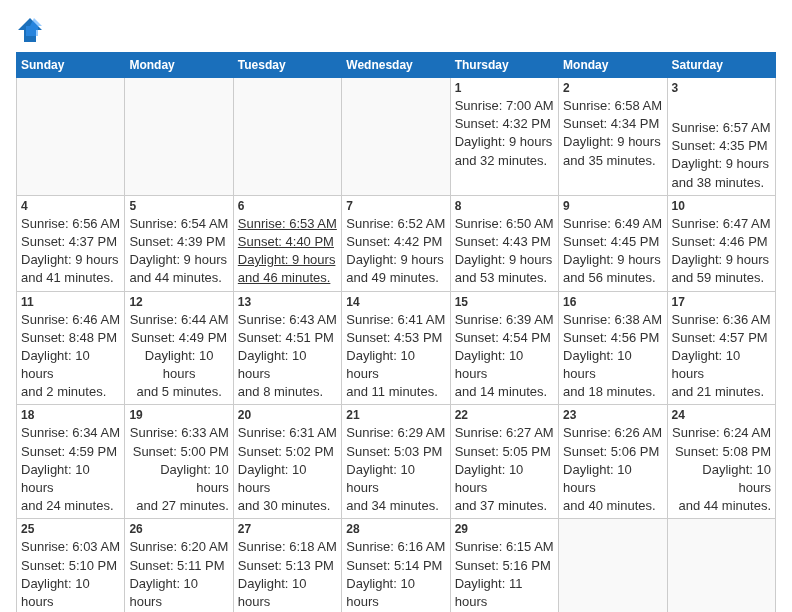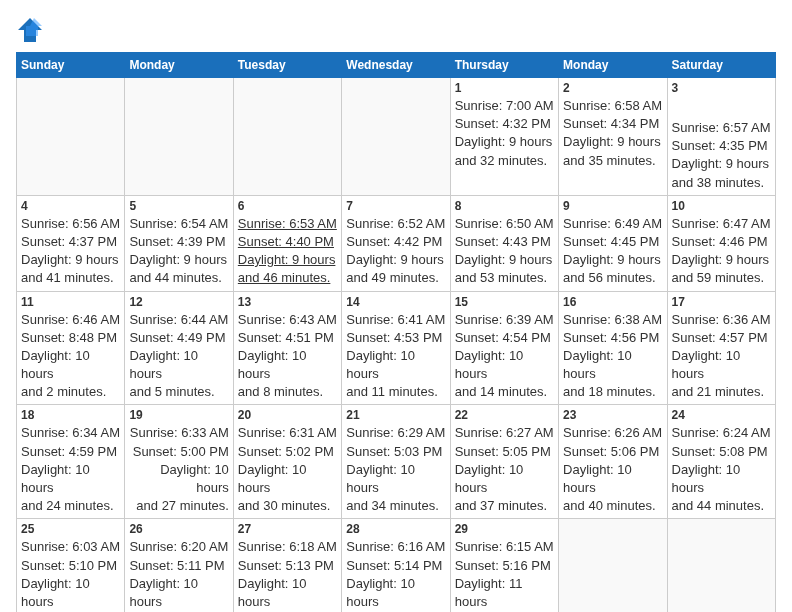--- a/index.html
+++ b/index.html
@@ -206,21 +206,21 @@
         <tr>
           <td>
             <span class="day-num">11</span>
             <div class="day-info" style="white-space: pre-line;">Sunrise: 6:46 AM
 Sunset: 8:48 PM
 Daylight: 10 hours
 and 2 minutes.</div>
           </td>
           <td>
             <span class="day-num">12</span>
-            <div class="day-info" style="white-space: pre-line;">Sunrise: 6:44 AM
+            <div class="day-info" style="white-space: pre-line; text-align: center;">Sunrise: 6:44 AM
 Sunset: 4:49 PM
 Daylight: 10 hours
 and 5 minutes.</div>
           </td>
           <td>
             <span class="day-num">13</span>
             <div class="day-info" style="white-space: pre-line;">Sunrise: 6:43 AM
 Sunset: 4:51 PM
 Daylight: 10 hours
 and 8 minutes.</div>
@@ -292,21 +292,21 @@
           </td>
           <td>
             <span class="day-num">23</span>
             <div class="day-info" style="white-space: pre-line;">Sunrise: 6:26 AM
 Sunset: 5:06 PM
 Daylight: 10 hours
 and 40 minutes.</div>
           </td>
           <td>
             <span class="day-num">24</span>
-            <div class="day-info" style="white-space: pre-line;">Sunrise: 6:24 AM
+            <div class="day-info" style="white-space: pre-line; text-align: right;">Sunrise: 6:24 AM
 Sunset: 5:08 PM
 Daylight: 10 hours
 and 44 minutes.</div>
           </td>
         </tr>
         <tr>
           <td>
             <span class="day-num">25</span>
             <div class="day-info" style="white-space: pre-line;">Sunrise: 6:03 AM
 Sunset: 5:10 PM

